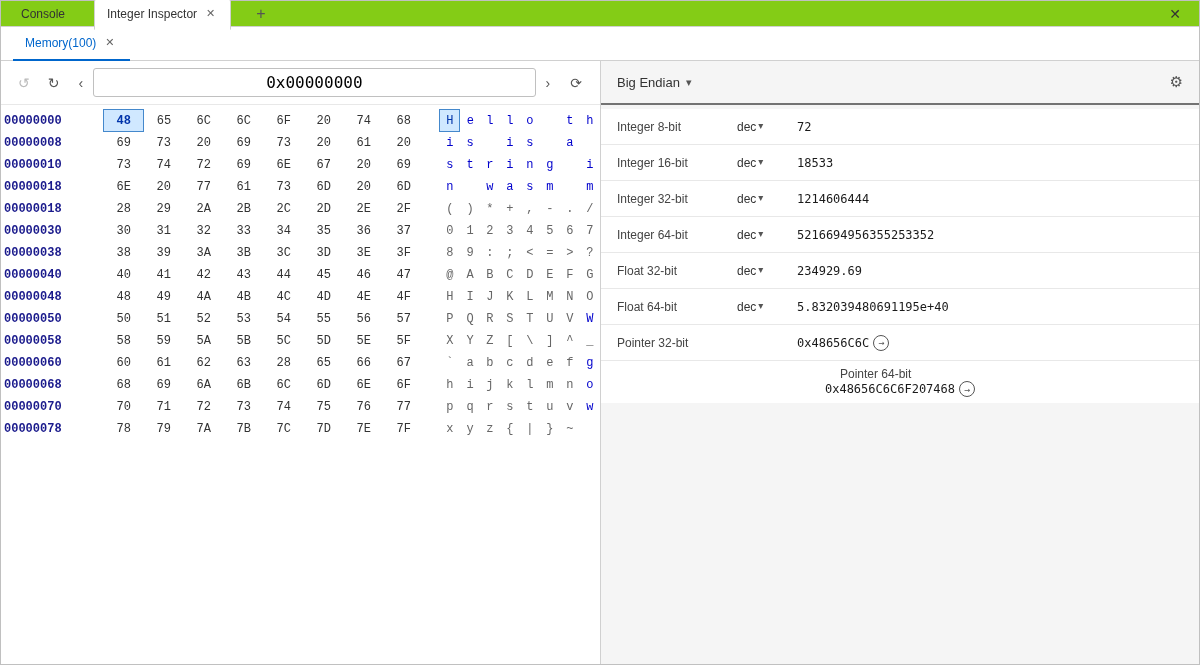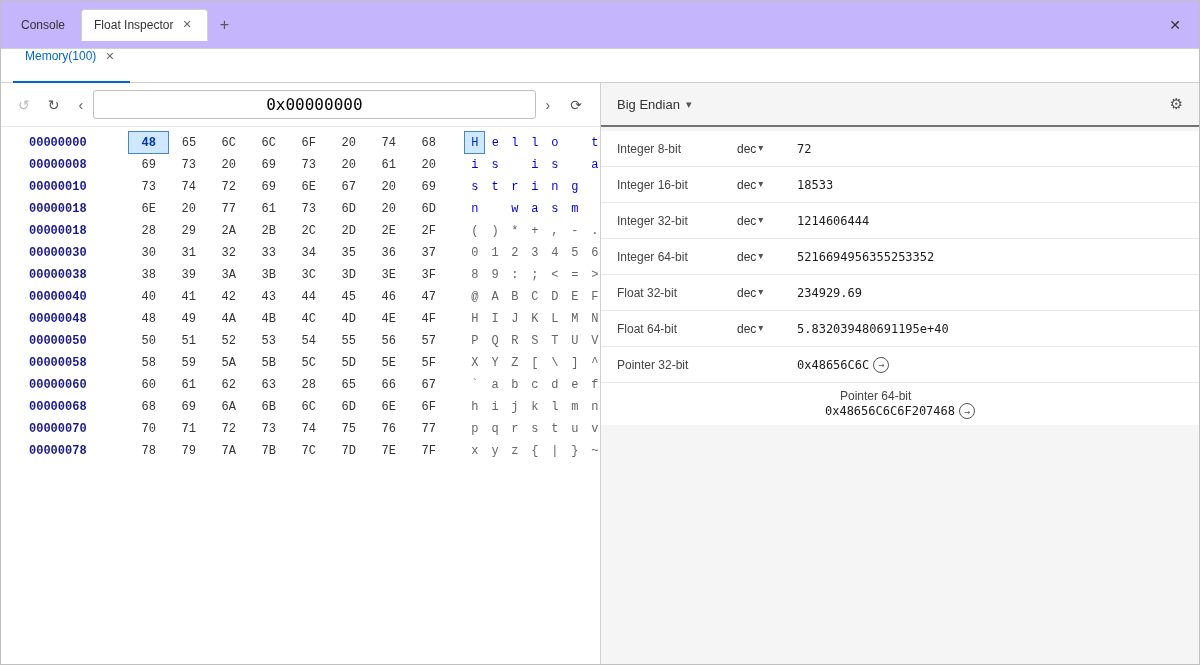--- a/index.html
+++ b/index.html
@@ -16,25 +16,25 @@
       height: 665px;
       background: #ffffff;
       border: 1px solid #c0c0c0;
       display: flex;
       flex-direction: column;
     }
     
     .tab-bar {
       display: flex;
       align-items: center;
-      background: #c4b5fd;
+      background: #84cc16;
       border-bottom: 1px solid #d0d0d0;
-      height: 48px;
+      height: 26px;
       padding: 0 8px;
-      gap: 4px;
+      gap: 17px;
       position: relative;
     }
     .tab {
       display: flex;
       align-items: center;
       padding: 6px 12px;
       cursor: pointer;
       font-size: 12px;
       color: #333;
       border-radius: 4px 4px 0 0;
@@ -78,21 +78,22 @@
       display: flex;
       align-items: center;
       background: #ffffff;
       border-bottom: 1px solid #d0d0d0;
       height: 34px;
       padding: 0 12px;
       gap: 4px;
     }
     .sub-tab {
       display: flex;
-      padding: 0 12px;
+      align-items: center;
+      padding: 7px 12px;
       cursor: pointer;
       font-size: 12px;
       color: #333;
       gap: 6px;
       border-bottom: 2px solid transparent;
       height: 34px;
     }
     .sub-tab.active {
       border-bottom: 2px solid #0066cc;
       color: #0066cc;
@@ -166,21 +167,20 @@
     .memory-table-wrapper {
       flex: 1;
       overflow-y: auto;
       padding: 4px 0;
     }
     .memory-table {
       width: 100%;
       border-collapse: collapse;
       font-family: 'Consolas', 'Courier New', monospace;
       font-size: 12px;
-      margin-left: 25px;
     }
     .memory-table tr { height: 22px; }
     .memory-table td {
       padding: 2px 3px;
       white-space: nowrap;
       vertical-align: middle;
     }
     .addr-col {
       color: #1a1a8c;
       font-weight: bold;
@@ -305,21 +305,21 @@
 </head>
 <body>
 
 <div class="window">
 
   <div class="tab-bar">
     <div class="tab inactive">
       <span>Console</span>
     </div>
     <div class="tab active">
-      <span>Float Inspector</span>
+      <span>Integer Inspector</span>
       <span class="tab-close">✕</span>
     </div>
     <div class="tab-add">+</div>
     <span class="window-close">✕</span>
   </div>
 
   <div class="sub-tab-bar">
     <div class="sub-tab active">
       <span>Memory(100)</span>
       <span class="tab-close">✕</span>

